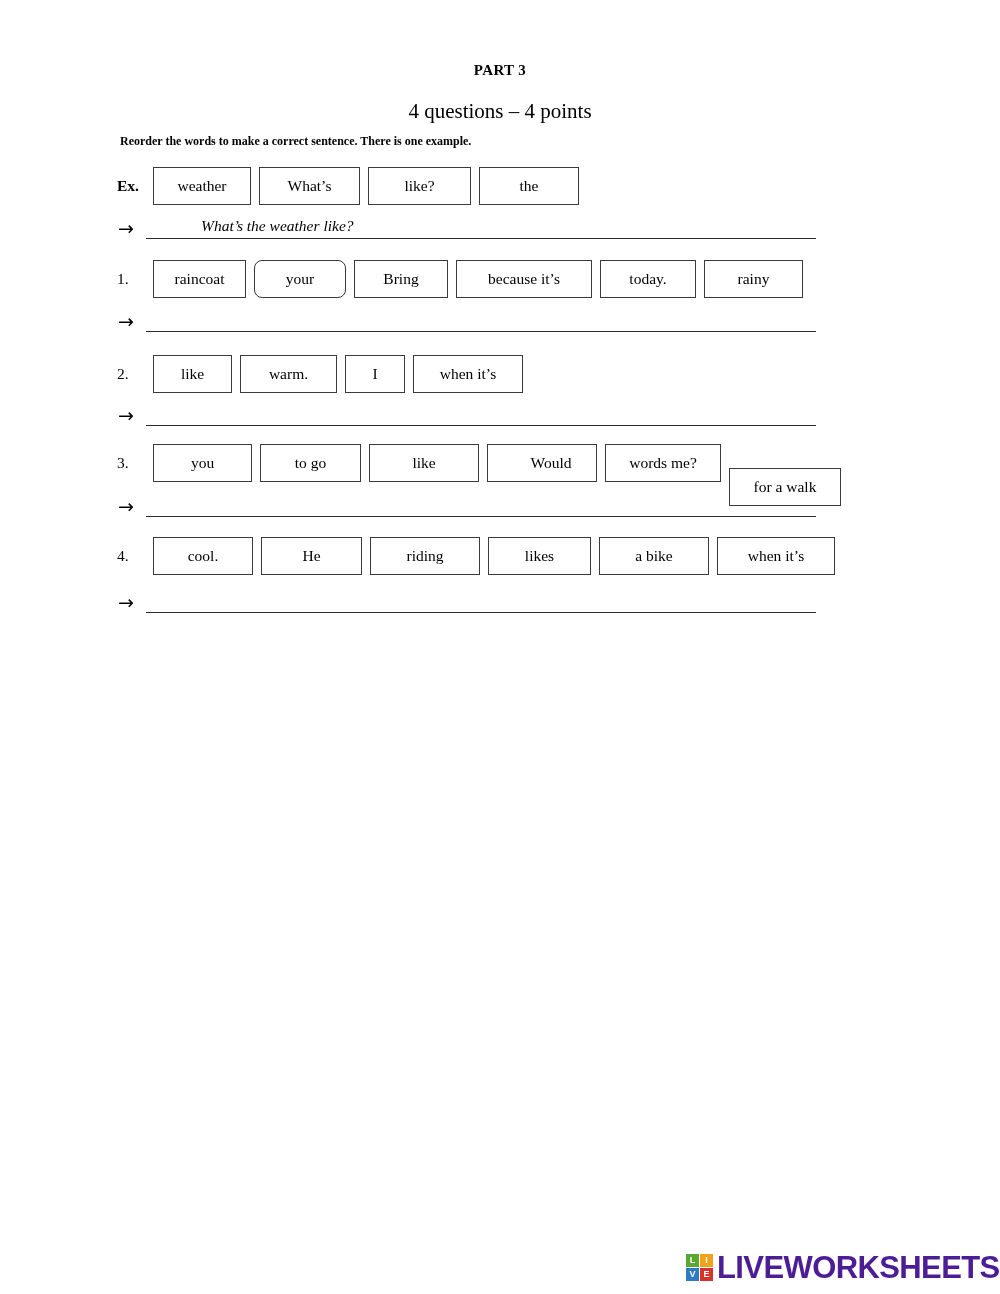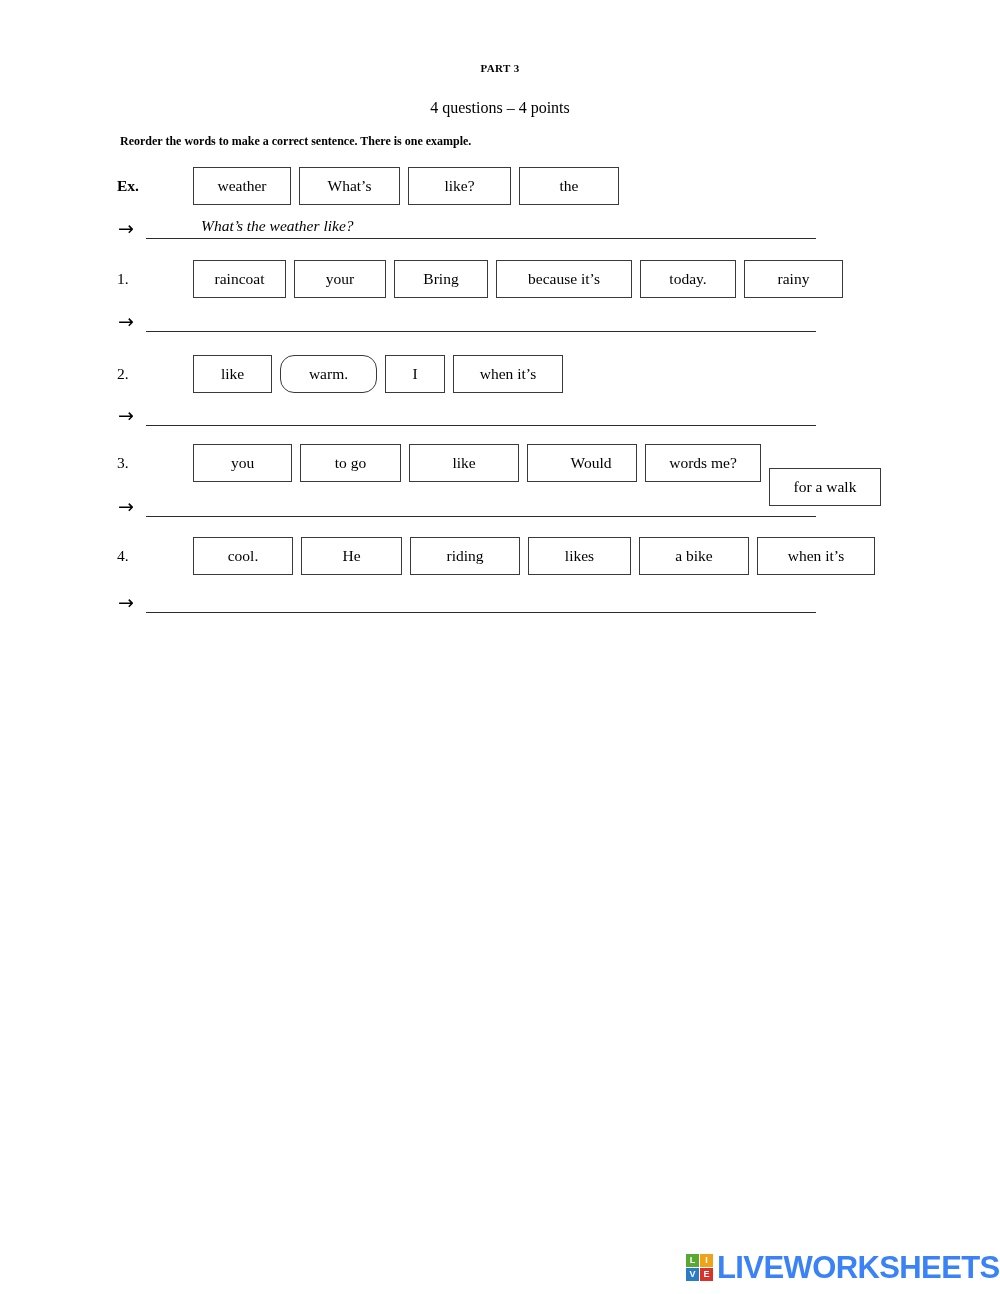--- a/index.html
+++ b/index.html
@@ -24,49 +24,48 @@
     height: 1294px;
   }
 
   
   .part-title {
     position: absolute;
     top: 62px;
     left: 0;
     width: 1000px;
     text-align: center;
-    font-size: 11px;
+    font-size: 15px;
     font-weight: bold;
     letter-spacing: 0.4px;
   }
   .subtitle {
     position: absolute;
     top: 99px;
     left: 0;
     width: 1000px;
     text-align: center;
-    font-size: 16px;
+    font-size: 21px;
   }
   .instruction {
     position: absolute;
     top: 134px;
     left: 120px;
     font-size: 12px;
     font-weight: bold;
     white-space: nowrap;
   }
 
   
   .ex-row {
     position: absolute;
     left: 115px;
     display: flex;
     align-items: center;
     height: 40px;
-    gap: 40px;
   }
   .row-label {
     width: 38px;
     flex: 0 0 38px;
     font-size: 15.5px;
     line-height: 1;
     text-align: left;
     padding-left: 2px;
   }
   .row-label.bold { font-weight: bold; font-size: 15.5px; }
@@ -180,39 +179,39 @@
     <div class="arrow">→</div>
     <div class="ans-line">
       <span class="ans-text">What’s the weather like?</span>
     </div>
   </div>
 
   <div class="ex-row" style="top:259px;">
     <div class="row-label">1.</div>
     <div class="word-strip">
       <div class="word-box" style="width:93px;">raincoat</div>
-      <div class="word-box" style="width:92px;">your</div>
+      <div class="word-box" style="width:92px;border-radius:8px;">your</div>
       <div class="word-box" style="width:94px;">Bring</div>
       <div class="word-box" style="width:136px;">because it’s</div>
       <div class="word-box" style="width:96px;">today.</div>
       <div class="word-box" style="width:99px;">rainy</div>
     </div>
   </div>
   <div class="ans-row" style="top:306px;">
     <div class="arrow">→</div>
     <div class="ans-line">
       <span class="ans-text"></span>
     </div>
   </div>
 
   <div class="ex-row" style="top:354px;">
     <div class="row-label">2.</div>
     <div class="word-strip">
       <div class="word-box" style="width:79px;">like</div>
-      <div class="word-box" style="width:97px;border-radius:14px;">warm.</div>
+      <div class="word-box" style="width:97px;">warm.</div>
       <div class="word-box" style="width:60px;">I</div>
       <div class="word-box" style="width:110px;">when it’s</div>
     </div>
   </div>
   <div class="ans-row" style="top:400px;">
     <div class="arrow">→</div>
     <div class="ans-line">
       <span class="ans-text"></span>
     </div>
   </div>
@@ -253,16 +252,16 @@
     </div>
   </div>
 
   <div class="logo">
     <div class="logo-squares">
       <div class="logo-sq" style="background:#5aa832;">L</div>
       <div class="logo-sq" style="background:#f0a21b;">I</div>
       <div class="logo-sq" style="background:#2b7cc1;">V</div>
       <div class="logo-sq" style="background:#d8332a;">E</div>
     </div>
-    <div class="logo-text" style="color:#3b82f6;">LIVEWORKSHEETS</div>
+    <div class="logo-text" style="color:#4c1d95;">LIVEWORKSHEETS</div>
   </div>
 
 </div>
 
 </body></html>

